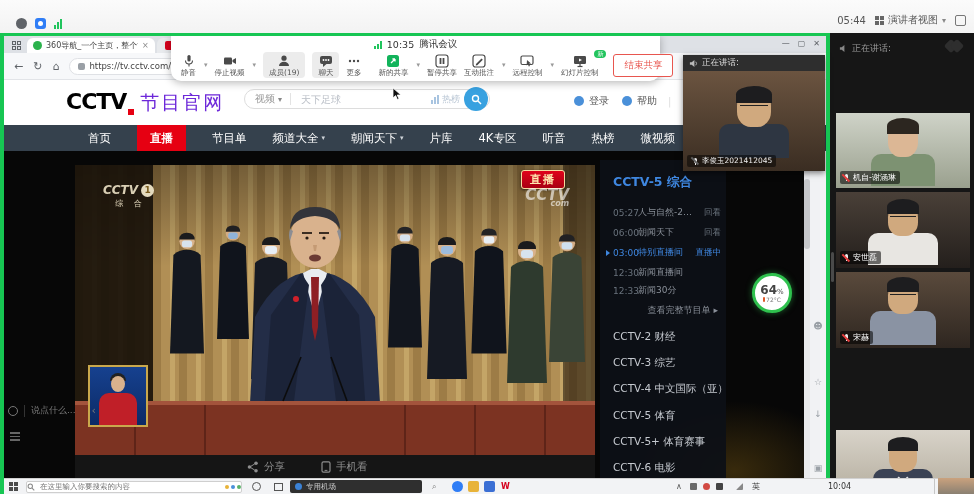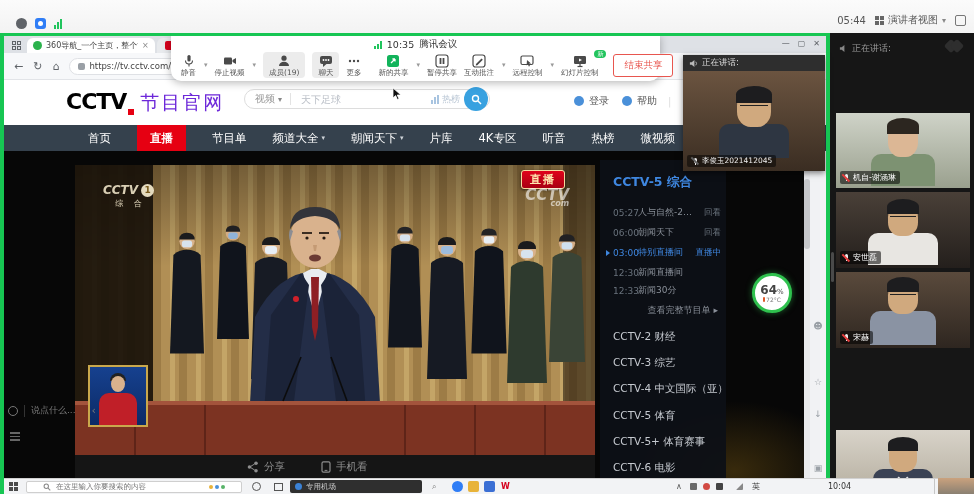--- a/index.html
+++ b/index.html
@@ -161,21 +161,21 @@
   .micoff .mstem{position:absolute;left:4px;top:6px;width:1px;height:2px;background:#eee;}
   .micoff:after{content:"";position:absolute;left:-1px;top:3.5px;width:10px;height:1.6px;background:#e33c3c;transform:rotate(45deg);}
   .chev{position:absolute;left:50%;bottom:12px;transform:translateX(-50%) rotate(45deg);width:8px;height:8px;border-right:2px solid #fff;border-bottom:2px solid #fff;opacity:.9;z-index:3;}
   .sb-scroll{position:absolute;left:1px;top:219px;width:3px;height:30px;background:#4a4a4a;border-radius:2px;}
 
   
   .taskbar{position:absolute;left:0;top:478px;width:938px;height:16px;background:#f2f3f5;border-top:1px solid #d0d0d0;z-index:60;}
   .tb-abs{position:absolute;top:0;height:15px;display:flex;align-items:center;}
   .winlogo{display:inline-grid;grid-template-columns:4px 4px;gap:1px;}
   .winlogo i{width:4px;height:4px;background:#4a4a4a;display:block;}
-  .tb-search{left:26px;width:216px;top:1.5px;height:12px;background:#fff;border:1px solid #cfcfcf;border-radius:2px;padding:0 16px;gap:3px;}
+  .tb-search{left:26px;width:216px;top:1.5px;height:12px;background:#fff;border:1px solid #cfcfcf;border-radius:2px;padding:0 0;gap:3px;}
   .tb-search input{border:0;outline:0;flex:1;font-size:7.5px;color:#777;background:transparent;min-width:10px;}
   .tb-dots{display:flex;gap:2px;}
   .tb-dots i{width:4px;height:4px;border-radius:50%;display:block;}
   .cortana{width:9px;height:9px;border-radius:50%;border:1.5px solid #555;}
   .taskview{width:9px;height:8px;border:1px solid #555;position:relative;}
   .tb-widget{left:290px;width:132px;top:1px;height:13px;background:#2f2f2f;border-radius:2px;padding:0 5px;gap:4px;color:#c9c9c9;font-size:7.5px;}
   .tb-widget .bdot{width:7px;height:7px;border-radius:50%;background:#3b82d6;}
   .appic{width:11px;height:11px;border-radius:2px;display:flex;align-items:center;justify-content:center;font-size:8px;font-weight:800;}
   .tray-ic{width:7px;height:7px;border-radius:1px;display:block;}
   .showdesk{position:absolute;right:0;top:0;width:4px;height:15px;border-left:1px solid #c6c6c6;}

